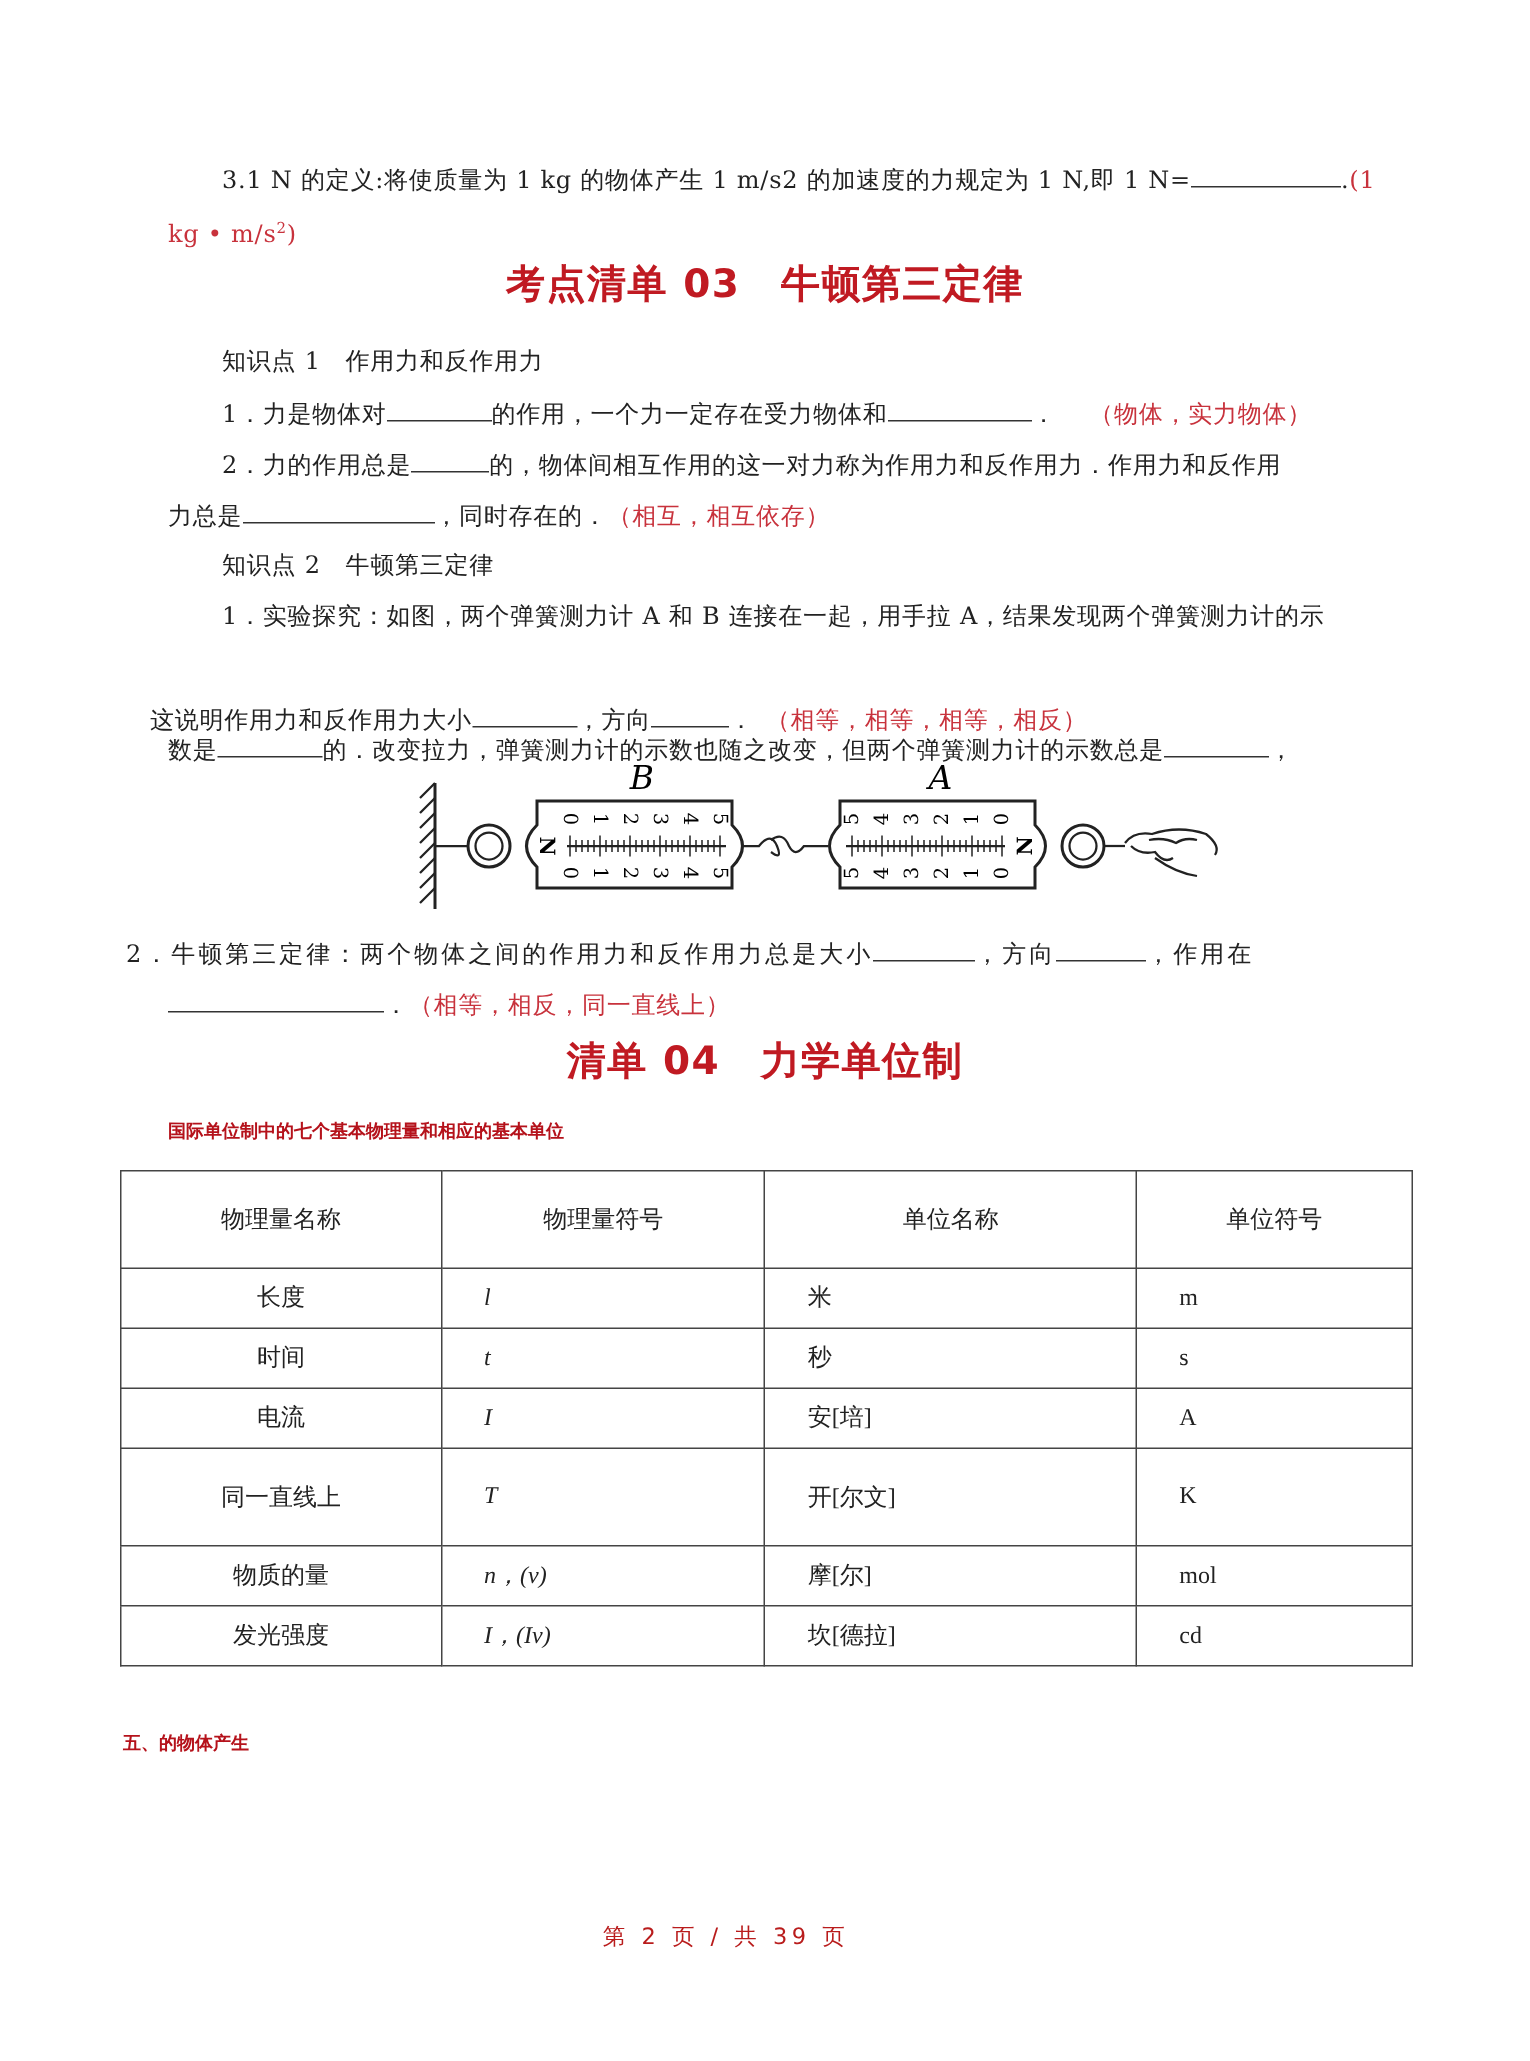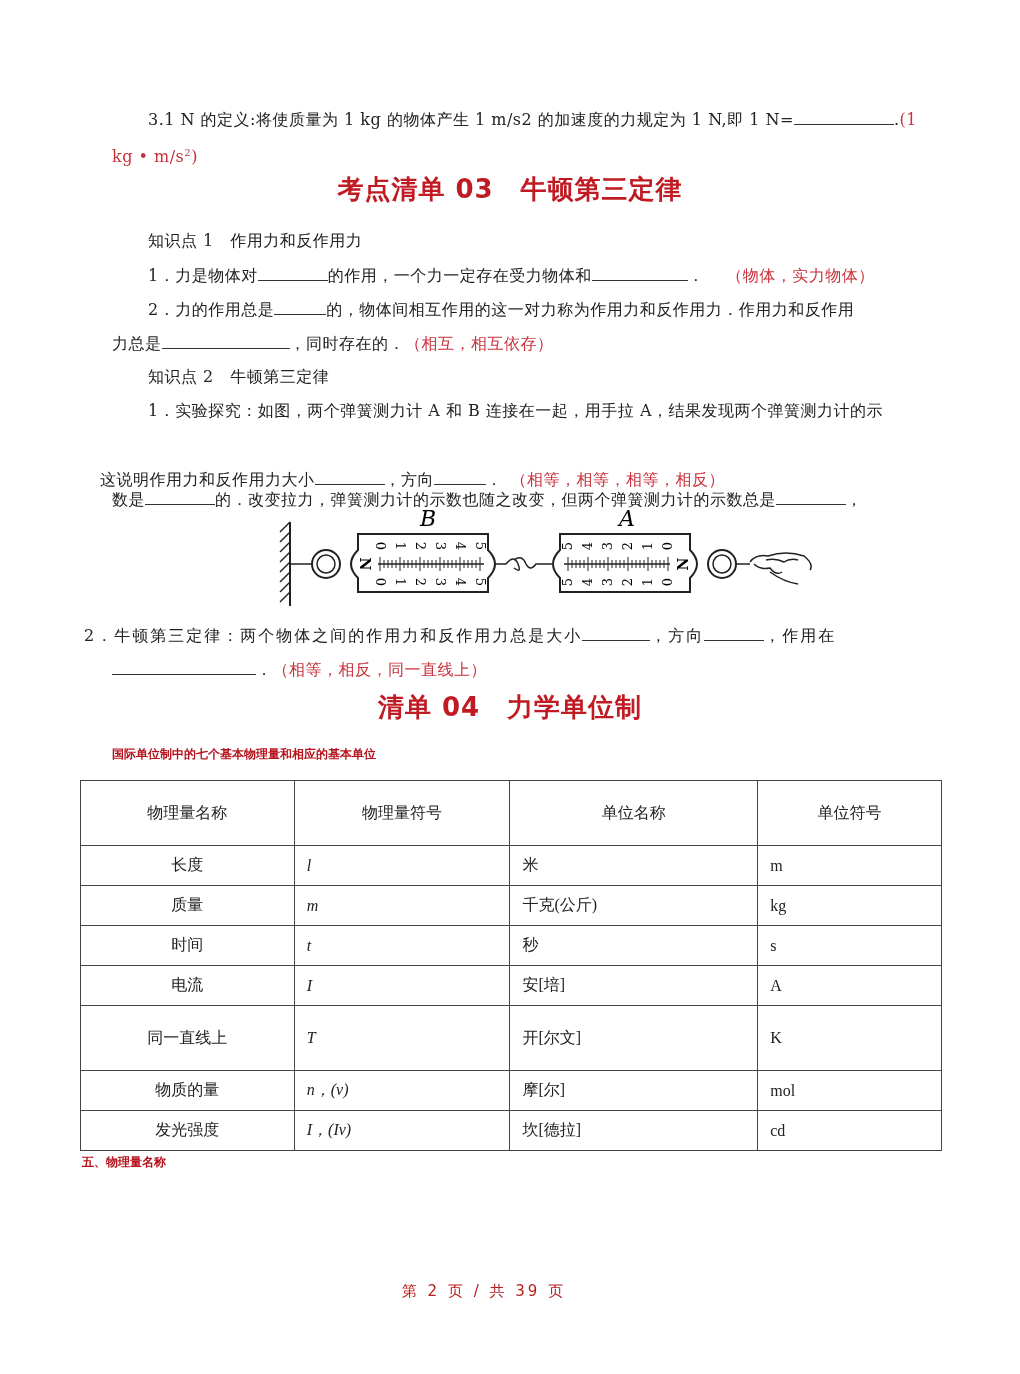--- a/index.html
+++ b/index.html
@@ -8,21 +8,21 @@
   .abs { position: absolute; }
   .line { position: absolute; font-size: 16px; line-height: 22px; white-space: nowrap; letter-spacing: 0.5px; }
   .ans { color: #c8323c; }
   .blank { display: inline-block; border-bottom: 1px solid #333; height: 16px; vertical-align: baseline; }
   .title { position: absolute; left: 0; width: 1020px; text-align: center;
            font-family: "DejaVu Sans", "Liberation Sans", sans-serif; font-weight: bold;
            font-size: 26px; color: #c01a22; letter-spacing: 1px; }
   .subtitle-red { position: absolute; font-family: "DejaVu Serif", serif; font-weight: bold; font-size: 12px; color: #b5121b; }
   table.units { position: absolute; left: 80px; top: 780px; width: 862px; border-collapse: collapse;
                 font-size: 16px; font-family: "Liberation Serif", "DejaVu Serif", serif; }
-  table.units td, table.units th { border: 1.5px solid #444; padding: 0 12px; font-weight: normal; }
+  table.units td, table.units th { border: 1.5px solid #444; padding: 0 28px; font-weight: normal; }
   table.units th { height: 64px; text-align: center; }
   table.units td.c0 { text-align: center; }
   table.units td.sym { font-style: italic; }
   .footer { position: absolute; top: 1282px; left: 0; width: 968px; text-align: center;
             font-family: "DejaVu Sans", sans-serif; font-size: 15px; color: #b91c1c; letter-spacing: 3px; }
   svg text { font-family: "DejaVu Serif", serif; }
 </style>
 </head>
 <body>
 
@@ -215,26 +215,20 @@
     <th>单位名称</th>
     <th>单位符号</th>
   </tr>
   <tr style="height:40px">
     <td class="c0">长度</td>
     <td class="sym">l</td>
     <td>米</td>
     <td>m</td>
   </tr>
   <tr style="height:40px">
-    <td class="c0">质量</td>
-    <td class="sym">m</td>
-    <td>千克(公斤)</td>
-    <td>kg</td>
-  </tr>
-  <tr style="height:40px">
     <td class="c0">时间</td>
     <td class="sym">t</td>
     <td>秒</td>
     <td>s</td>
   </tr>
   <tr style="height:40px">
     <td class="c0">电流</td>
     <td class="sym">I</td>
     <td>安[培]</td>
     <td>A</td>
@@ -253,21 +247,21 @@
   </tr>
   <tr style="height:40px">
     <td class="c0">发光强度</td>
     <td class="sym">I，(Iv)</td>
     <td>坎[德拉]</td>
     <td>cd</td>
   </tr>
 </tbody>
   </table>
 
-<div class="subtitle-red" style="left:82px; top:1154px;">五、物理量名称</div>
+<div class="subtitle-red" style="left:82px; top:1154px;">五、的物体产生</div>
 
 <div class="footer">
   <span>第</span>
   <span>2</span>
   <span>页 / 共</span>
   <span>39</span>
   <span>页</span>
 </div>
 
 </body></html>

